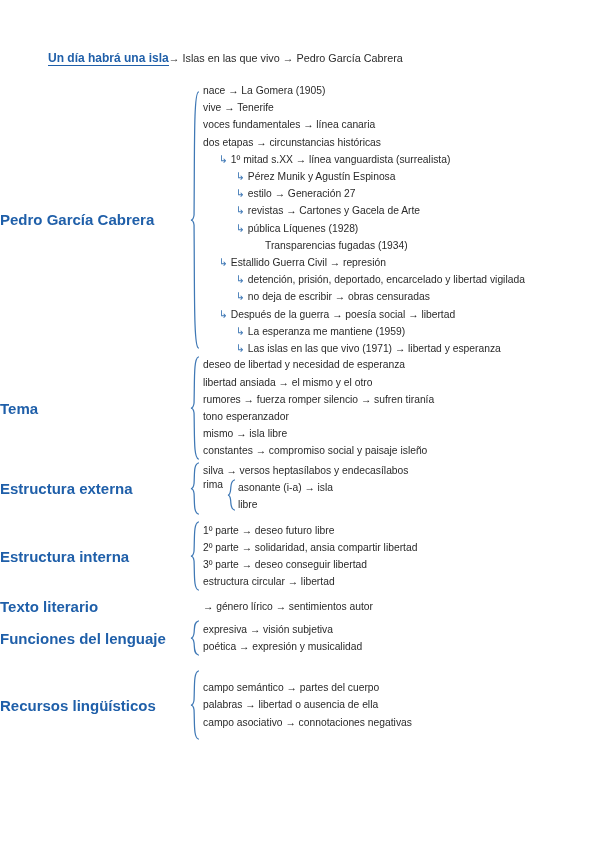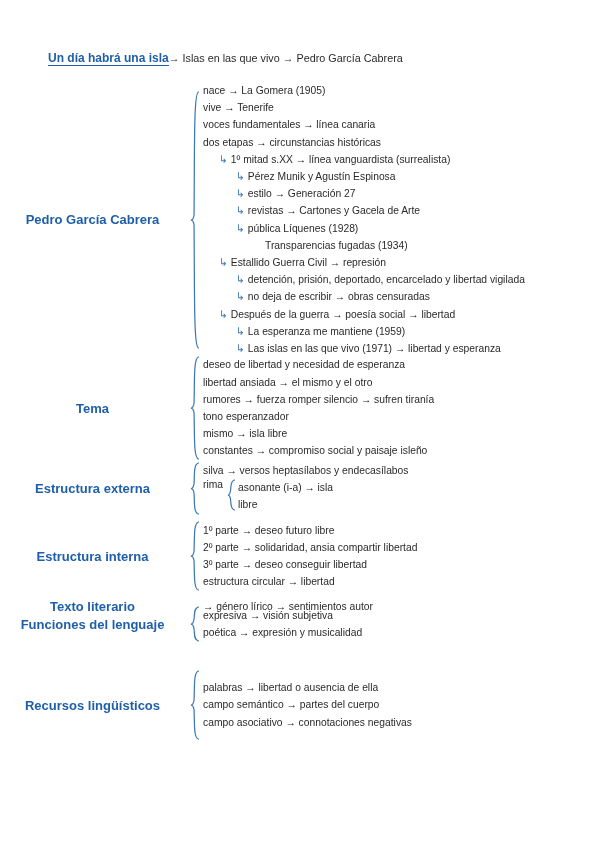--- a/index.html
+++ b/index.html
@@ -21,22 +21,22 @@
   .headline .hl-title{
     color:#1F5FA9;font-weight:bold;font-size:12px;
     border-bottom:1.3px solid #1F5FA9;
     padding-bottom:0px;
   }
   .headline .hl-rest{color:#2a2a2a;font-size:10.8px;}
 
   
   .block{position:absolute;display:flex;align-items:center;}
   .blk-label{
-    color:#1F5FA9;font-weight:bold;font-size:13px;
-    text-align:center;white-space:nowrap;
+    color:#1F5FA9;font-weight:bold;font-size:15px;
+    text-align:left;white-space:nowrap;
     padding-right:5px;
   }
   .brace{
     flex:0 0 auto;
     width:9px;
     color:#3F78B5;
     position:relative;
   }
   .brace svg{display:block;}
   .blk-body{padding-left:4px;}
@@ -219,21 +219,21 @@
           </div>
         </div>
       </div>
       <div class="block" style="top: 598px; left: 0px;">
         <div class="blk-label" style="width: 185px;">Texto literario</div>
         <div class="brace"></div>
         <div class="blk-body">
           <div class="line">→ género lírico → sentimientos autor</div>
         </div>
       </div>
-      <div class="block" style="top: 606px; left: 0px;">
+      <div class="block" style="top: 620px; left: 0px;">
         <div class="blk-label" style="width: 185px;">Funciones del lenguaje</div>
         <div class="brace">
           <svg width="9" height="36" viewBox="0 0 9 36" aria-hidden="true">
             <path d="M 8.4 1 C 3.6 2.5, 4.68 8.1, 4.05 13 C 3.6 16.5, 2.6999999999999997 18, 0.9 18 C 2.6999999999999997 18, 3.6 19.5, 4.05 23 C 4.68 27.9, 3.6 33.5, 8.4 35" fill="none" stroke="#3F78B5" stroke-width="1.25" stroke-linecap="round"></path>
           </svg>
         </div>
         <div class="blk-body">
           <div class="line">
             <span>expresiva → visión subjetiva</span>
           </div>
@@ -244,25 +244,25 @@
       </div>
       <div class="block" style="top: 670px; left: 0px;">
         <div class="blk-label" style="width: 185px;">Recursos lingüísticos</div>
         <div class="brace">
           <svg width="9" height="70" viewBox="0 0 9 70" aria-hidden="true">
             <path d="M 8.4 1 C 3.6 2.5, 4.68 15.75, 4.05 30 C 3.6 33.5, 2.6999999999999997 35, 0.9 35 C 2.6999999999999997 35, 3.6 36.5, 4.05 40 C 4.68 54.25, 3.6 67.5, 8.4 69" fill="none" stroke="#3F78B5" stroke-width="1.25" stroke-linecap="round"></path>
           </svg>
         </div>
         <div class="blk-body">
           <div class="line">
+            <span>campo semántico → partes del cuerpo</span>
+          </div>
+          <div class="line">
             <span>palabras → libertad o ausencia de ella</span>
           </div>
           <div class="line">
-            <span>campo semántico → partes del cuerpo</span>
-          </div>
-          <div class="line">
             <span>campo asociativo → connotaciones negativas</span>
           </div>
         </div>
       </div>
     </div>
 
 </div>
 
 </body></html>

